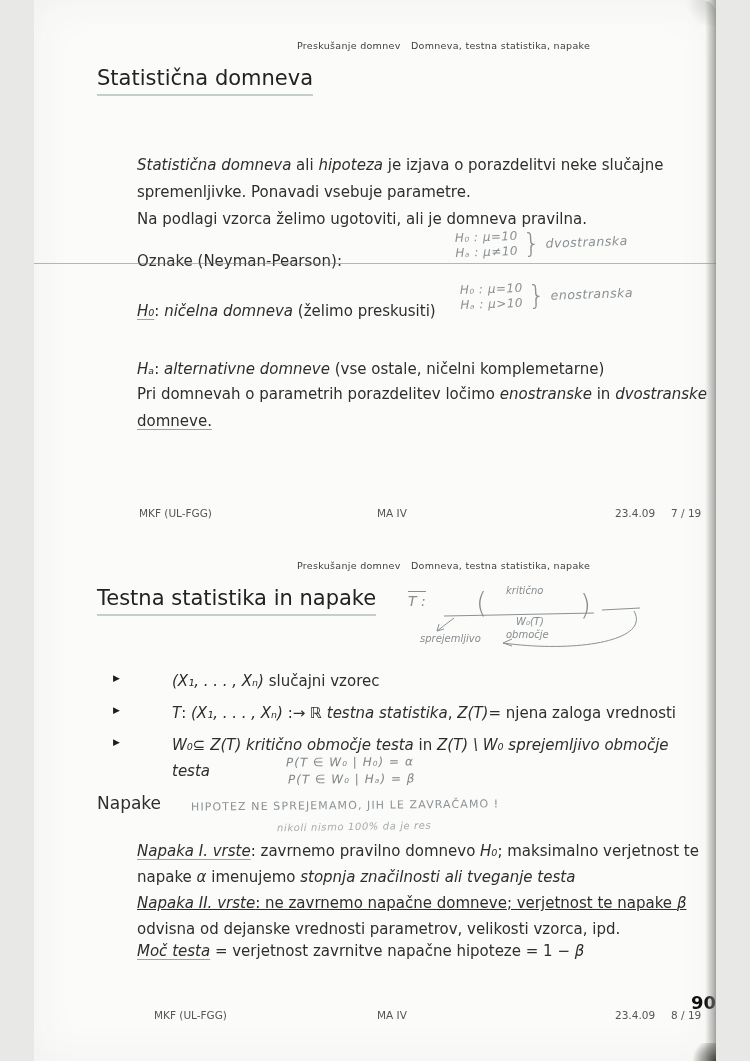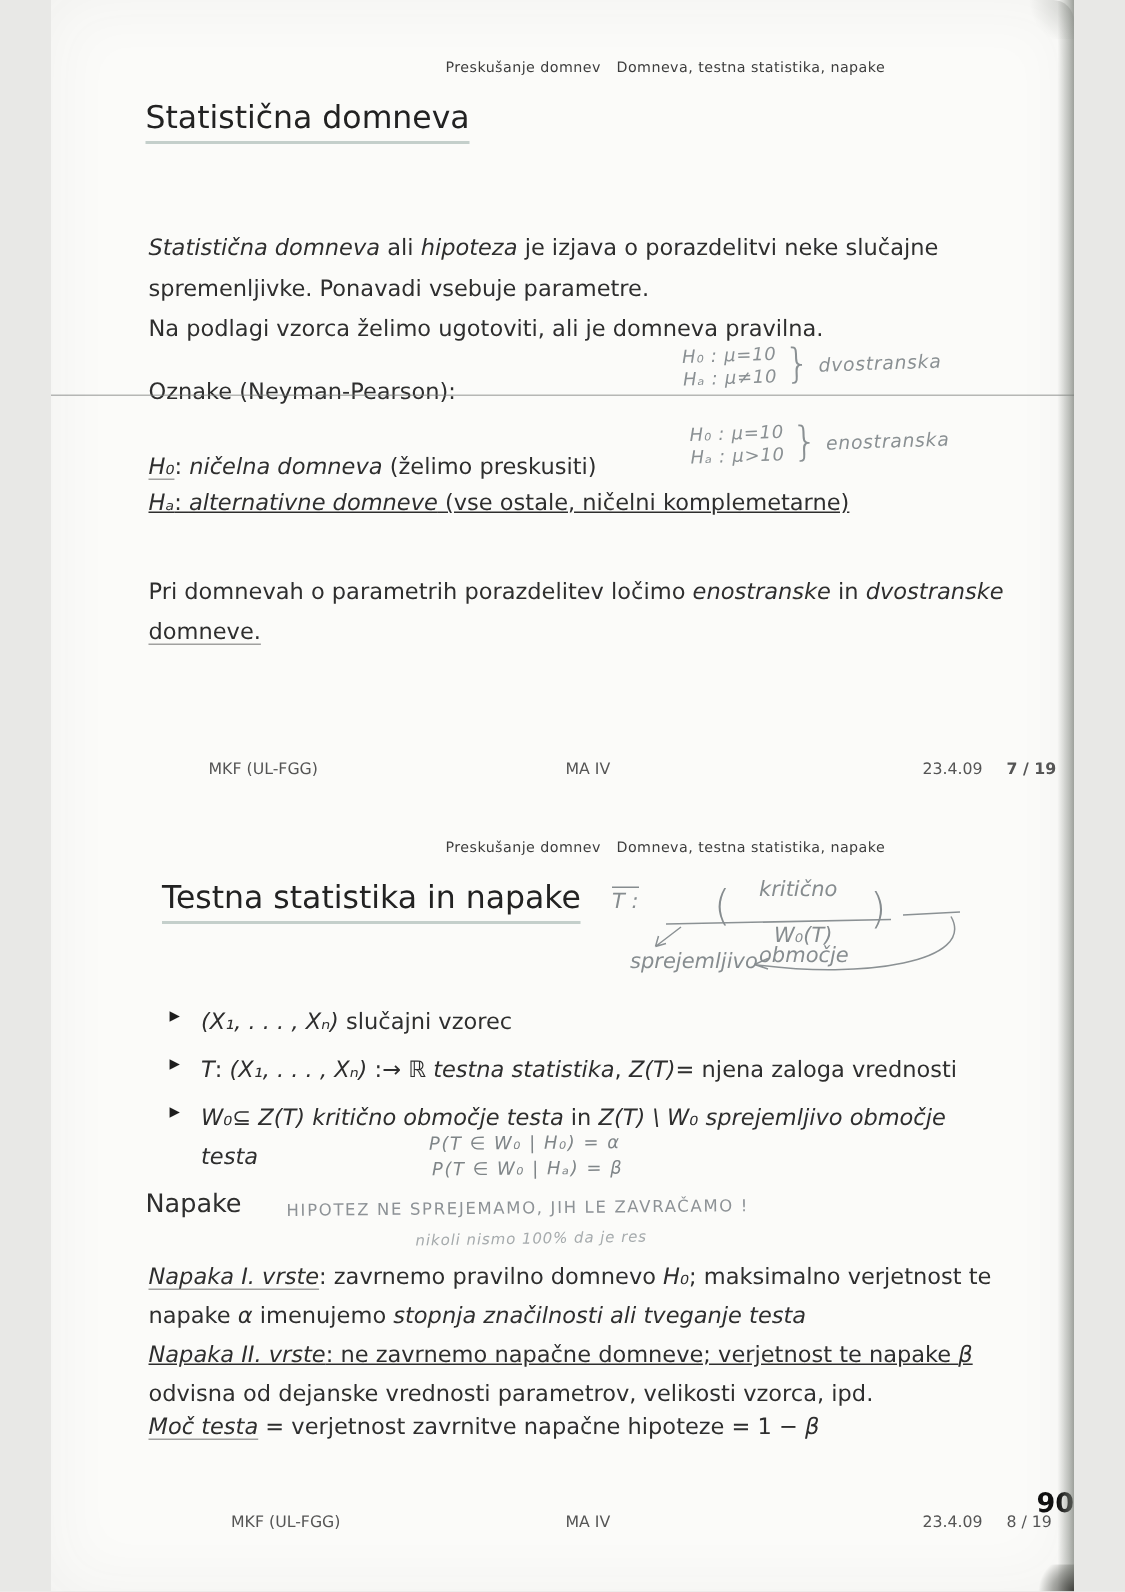--- a/index.html
+++ b/index.html
@@ -10,33 +10,33 @@
     font-family:"DejaVu Sans","Liberation Sans",sans-serif;
     color:#2e2e2e;
     box-shadow: inset 0 0 45px rgba(60,60,55,.05);
   }
   .abs { position:absolute; white-space:nowrap; }
   .it { font-style:italic; }
   .un { text-decoration:underline; text-decoration-thickness:1px; text-underline-offset:3px; text-decoration-color:rgba(70,70,70,.5); }
   .shead { font-size:9.5px; color:#3d3d3d; letter-spacing:.3px; }
   .stitle { font-size:21px; font-weight:normal; color:#222; }
   .rule { display:inline-block; padding-bottom:4px; border-bottom:2px solid rgba(95,125,118,.35); }
-  .body-line { font-size:15px; line-height:26px; }
+  .body-line { font-size:15px; line-height:26px;margin-left:38px; }
   .footer-item { font-size:10.5px; color:#555; }
   .bullet-mark { font-size:9px; color:#1d1d1d; }
   
   .hand { color:#8a9093; font-size:12px; letter-spacing:.5px; font-style:italic; }
   .hgroup { display:flex; align-items:center; gap:5px; transform:rotate(-2deg); }
   .hlines div { line-height:15px; }
   .hbrace { font-size:27px; font-weight:200; font-style:normal; margin-top:-2px; }
   .hlabel { font-size:12.5px; }
   .hformula { color:#7f8588; letter-spacing:1px; transform:rotate(-.5deg); }
   .hcaps { font-style:normal; font-size:11px; letter-spacing:1.1px; color:#8d9296; transform:rotate(-.6deg); }
   .hsmall { font-size:10px; color:#a6abad; transform:rotate(-1deg); letter-spacing:.6px; }
-  .dlabel { position:absolute; font-size:14px; color:#868c8f; font-style:italic; white-space:nowrap; }
+  .dlabel { position:absolute; font-size:10px; color:#868c8f; font-style:italic; white-space:nowrap; }
   .dparen { position:absolute; font-size:28px; color:#868c8f; font-weight:200; }
   
   .fold-line { position:absolute; left:0; width:750px; height:1px; background:rgba(125,128,126,.55); }
   .edge-right { position:absolute; top:0; right:0; width:11px; height:1061px;
     background:linear-gradient(to right, rgba(130,135,128,0) 0%, rgba(130,135,128,.5) 70%, rgba(110,115,108,.65) 100%); }
   .corner-br { position:absolute; right:0; bottom:0; width:26px; height:18px;
     background:radial-gradient(circle at 100% 100%, rgba(40,40,36,.8) 0%, rgba(90,92,86,.5) 45%, rgba(90,92,86,0) 75%); }
   .corner-tr { position:absolute; right:0; top:0; width:34px; height:26px;
     background:radial-gradient(circle at 100% 0%, rgba(120,124,118,.35) 0%, rgba(120,124,118,0) 70%);
     border-top-right-radius:14px; }
@@ -72,36 +72,36 @@
     <div class="abs hand hgroup" style="left:426px; top:280px;">
       <div class="hlines">
         <div>H₀ : μ=10</div>
         <div>Hₐ : μ&gt;10</div>
       </div>
       <div class="hbrace">}</div>
       <div class="hlabel">enostranska</div>
     </div>
 
     <div class="abs body-line" style="left:65px; top:298px;"><span class="it un">H₀</span><span>:  </span><span class="it">ničelna domneva</span><span> (želimo preskusiti)</span></div>
-    <div class="abs body-line" style="left:65px; top:322px;text-decoration:underline;"><span class="it">Hₐ</span><span>:  </span><span class="it">alternativne domneve</span><span> (vse ostale, ničelni komplemetarne)</span></div>
+    <div class="abs body-line" style="left:65px; top:356px;"><span class="it">Hₐ</span><span>:  </span><span class="it">alternativne domneve</span><span> (vse ostale, ničelni komplemetarne)</span></div>
 
     <div class="abs body-line" style="left:65px; top:381px;"><span>Pri domnevah o parametrih porazdelitev ločimo </span><span class="it">enostranske</span><span> in </span><span class="it">dvostranske</span></div>
     <div class="abs body-line" style="left:65px; top:408px;"><span class="un">domneve.</span></div>
 
     <div class="abs footer-item" style="left:105px; top:507px;">MKF  (UL-FGG)</div>
     <div class="abs footer-item" style="left:343px; top:507px;">MA IV</div>
     <div class="abs footer-item" style="left:581px; top:507px;">23.4.09</div>
-    <div class="abs footer-item" style="left:637px; top:507px;font-weight:bold;">7 / 19</div>
+    <div class="abs footer-item" style="left:637px; top:507px;">7 / 19</div>
   </section>
 
   <section>
     <div class="abs shead" style="left:263px; top:560px;">Preskušanje domnev</div>
     <div class="abs shead" style="left:377px; top:560px;">Domneva, testna statistika, napake</div>
 
-    <h1 class="abs stitle" style="left:74px; top:586px;text-align:center;"><span class="rule">Testna statistika in napake</span></h1>
+    <h1 class="abs stitle" style="left:63px; top:586px;text-align:center;"><span class="rule">Testna statistika in napake</span></h1>
 
     <div class="abs" style="left:372px; top:583px; width:262px; height:72px;">
       <svg width="262" height="72" style="position:absolute;left:0;top:0;">
         <path d="M 38 33 L 188 30" stroke="#8b9194" stroke-width="1.1" fill="none"></path>
         <path d="M 196 27 L 234 25" stroke="#8b9194" stroke-width="1.1" fill="none"></path>
         <path d="M 48 35 L 31 48 M 31 48 l 7 -2 M 31 48 l 2 -7" stroke="#8b9194" stroke-width="1" fill="none"></path>
         <path d="M 228 28 C 245 58 170 70 97 60 M 97 60 l 9 -4 M 97 60 l 9 3" stroke="#8b9194" stroke-width="1" fill="none"></path>
       </svg>
       <span class="dlabel" style="left:2px; top:8px; font-size:14px; border-top:1px solid #868c8f; padding-top:1px;">T :</span>
       <span class="dparen" style="left:70px; top:4px;">(</span>

